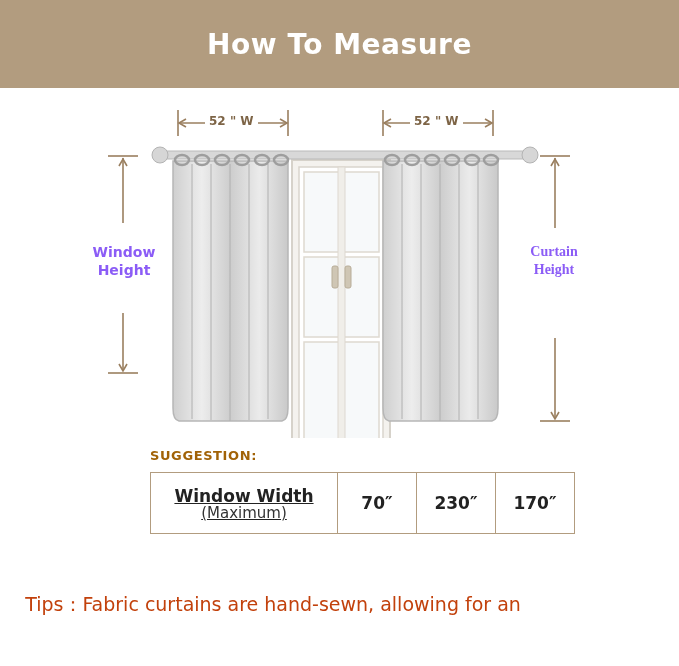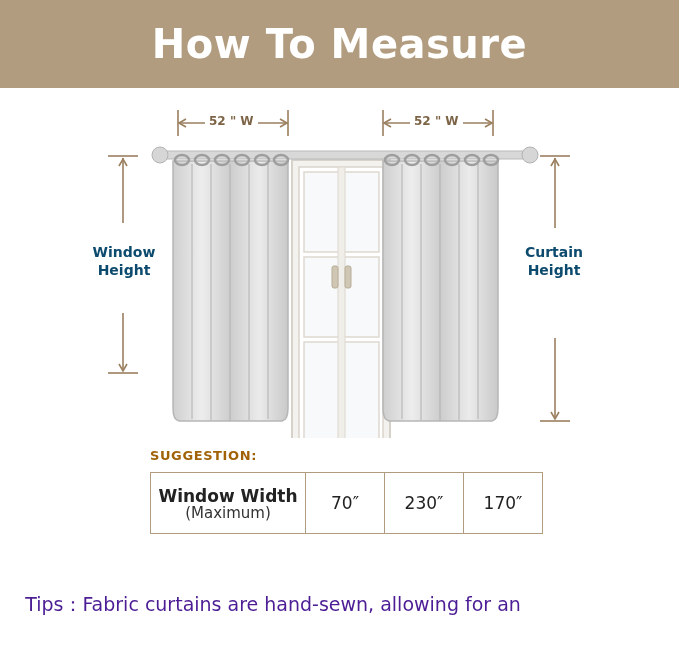--- a/index.html
+++ b/index.html
@@ -27,21 +27,21 @@
     top: 0;
     width: 679px;
     height: 88px;
     background: #b29c7f;
     display: flex;
     align-items: center;
     justify-content: center;
   }
   .banner-title {
     color: #ffffff;
-    font-size: 40px;
+    font-size: 28px;
     font-weight: bold;
     letter-spacing: 0.5px;
     font-family: "DejaVu Sans", sans-serif;
   }
 
   
   .diagram {
     position: absolute;
     left: 0;
     top: 88px;
@@ -66,21 +66,21 @@
     left: 0;
     top: 0;
     width: 679px;
     height: 350px;
   }
 
   
   .side-label {
     position: absolute;
     text-align: center;
-    color: #0c4a6e;
+    color: #8b5cf6;
     font-size: 14px;
     font-weight: bold;
     line-height: 18px;
     font-family: "DejaVu Sans", sans-serif;
   }
 
   
   .suggestion-label {
     position: absolute;
     left: 150px;
@@ -104,27 +104,28 @@
   }
   table.sug td {
     border: 1px solid #b29c7f;
     text-align: center;
     color: #222222;
     font-family: "DejaVu Sans", sans-serif;
   }
   td.rowhead {
     width: 150px;
     height: 52px;
-    padding: 4px 2px;
+    padding: 4px 18px;
+    text-decoration: underline;
   }
   td.val {
     width: 76px;
     height: 52px;
     font-size: 17px;
-    font-weight: normal;
+    font-weight: bold;
   }
   .rh-main {
     display: block;
     font-size: 17px;
     font-weight: bold;
     line-height: 20px;
   }
   .rh-sub {
     display: block;
     font-size: 15px;
@@ -132,21 +133,21 @@
     color: #333333;
   }
 
   
   .tips {
     position: absolute;
     left: 0;
     top: 590px;
     width: 546px;
     text-align: center;
-    color: #4c1d95;
+    color: #c2410c;
     font-size: 19px;
     line-height: 28px;
     font-family: "DejaVu Sans", sans-serif;
   }
   .tips .label {
     font-weight: normal;
   }
 </style>
 </head>
 <body>
@@ -257,21 +258,21 @@
       </g>
     </svg>
 
     <div class="wlabel" style="left:205px; top:26px;">52 " W</div>
     <div class="wlabel" style="left:410px; top:26px;">52 " W</div>
 
     <div class="side-label" style="left:70px; top:155px; width:108px;">
       <span>Window</span><br>
       <span>Height</span>
     </div>
-    <div class="side-label" style="left:500px; top:155px; width:108px;">
+    <div class="side-label" style="left:500px; top:155px; width:108px;font-family:Liberation Serif, serif;">
       <span>Curtain</span><br>
       <span>Height</span>
     </div>
   </div>
 
   <div class="suggestion-label">SUGGESTION:</div>
 
   <div class="table-wrap">
     <table class="sug">
       <tbody>

